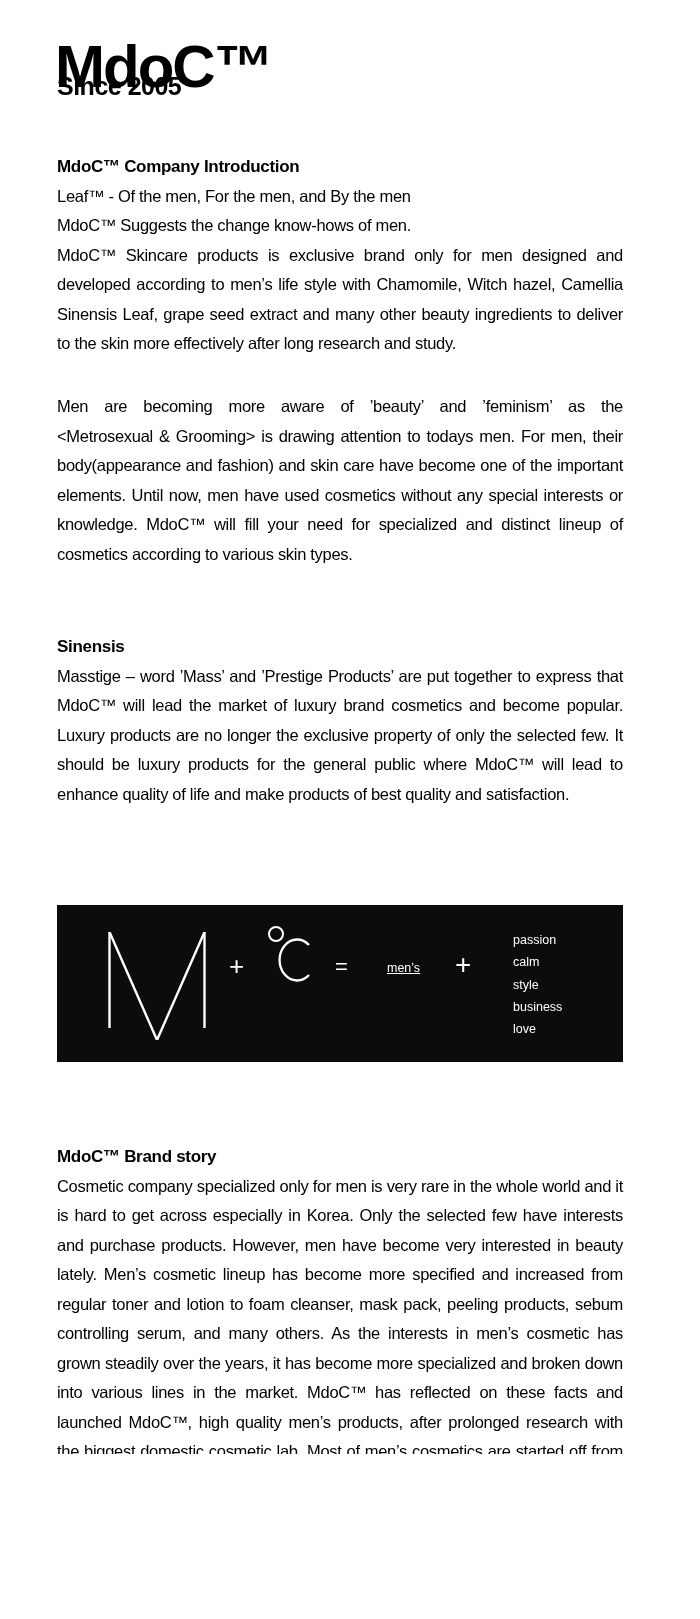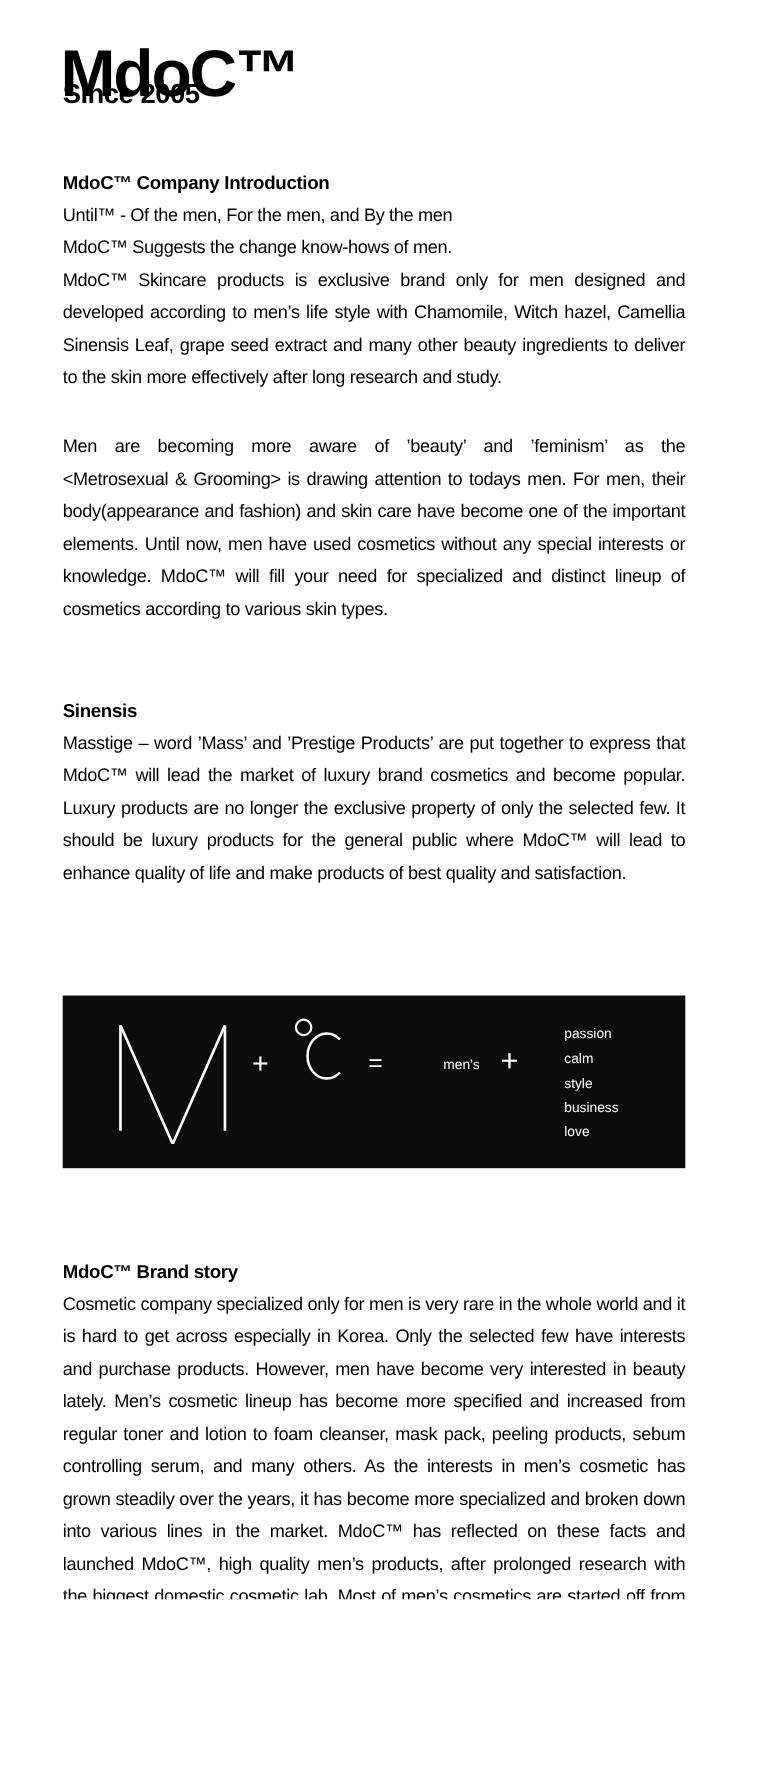--- a/index.html
+++ b/index.html
@@ -51,40 +51,40 @@
   }
   .banner .abs { position:absolute; }
   .banner svg { display:block; }
   .op {
     color:#ffffff; font-weight:400;
     font-family:"Liberation Sans", sans-serif;
   }
   .plus1 { left:172px; top:46px; font-size:26px; }
   .plus2 { left:398px; top:44px; font-size:28px; }
   .equals { left:278px; top:49px; font-size:22px; }
-  .mens { left:346px; top:56px; font-size:12.5px; letter-spacing:0; }
+  .mens { left:330px; top:56px; font-size:12.5px; letter-spacing:0;text-decoration:underline; }
   .m-glyph { left:50px; top:27px; }
   .degc-glyph { left:208px; top:20px; }
   .words {
     left:456px; top:24px;
     font-size:12.5px; line-height:22.3px; font-weight:400; letter-spacing:0;
   }
   .words div { white-space:nowrap; }
 </style>
 </head>
 <body>
 
 <div class="page">
 
   <div class="abs logo">MdoC™</div>
   <div class="abs since">Since 2005</div>
 
   <div class="abs section sec-intro">
     <h2>MdoC™ Company Introduction</h2>
-    <p class="plain">Until™ - Of the men, For the men, and By the men</p>
+    <p class="plain">Leaf™ - Of the men, For the men, and By the men</p>
     <p class="plain">MdoC™ Suggests the change know-hows of men.</p>
     <p>MdoC™  Skincare products is exclusive brand only for men designed and developed according to men’s life style with Chamomile, Witch hazel, Camellia Sinensis Leaf, grape seed extract and many other beauty ingredients to deliver to the skin more effectively after long research and study.</p>
   </div>
 
   <div class="abs section sec-metro">
     <p class="stretch">Men are becoming more aware of ’beauty’ and ’feminism’ as the</p>
     <p>&lt;Metrosexual &amp; Grooming&gt; is drawing attention to todays men. For men, their body(appearance and fashion) and skin care have become one of the important elements. Until now, men have used cosmetics without any special interests or knowledge. MdoC™ will fill your need for specialized and distinct lineup of cosmetics according to various skin types.</p>
   </div>
 
   <div class="abs section sec-mass">

